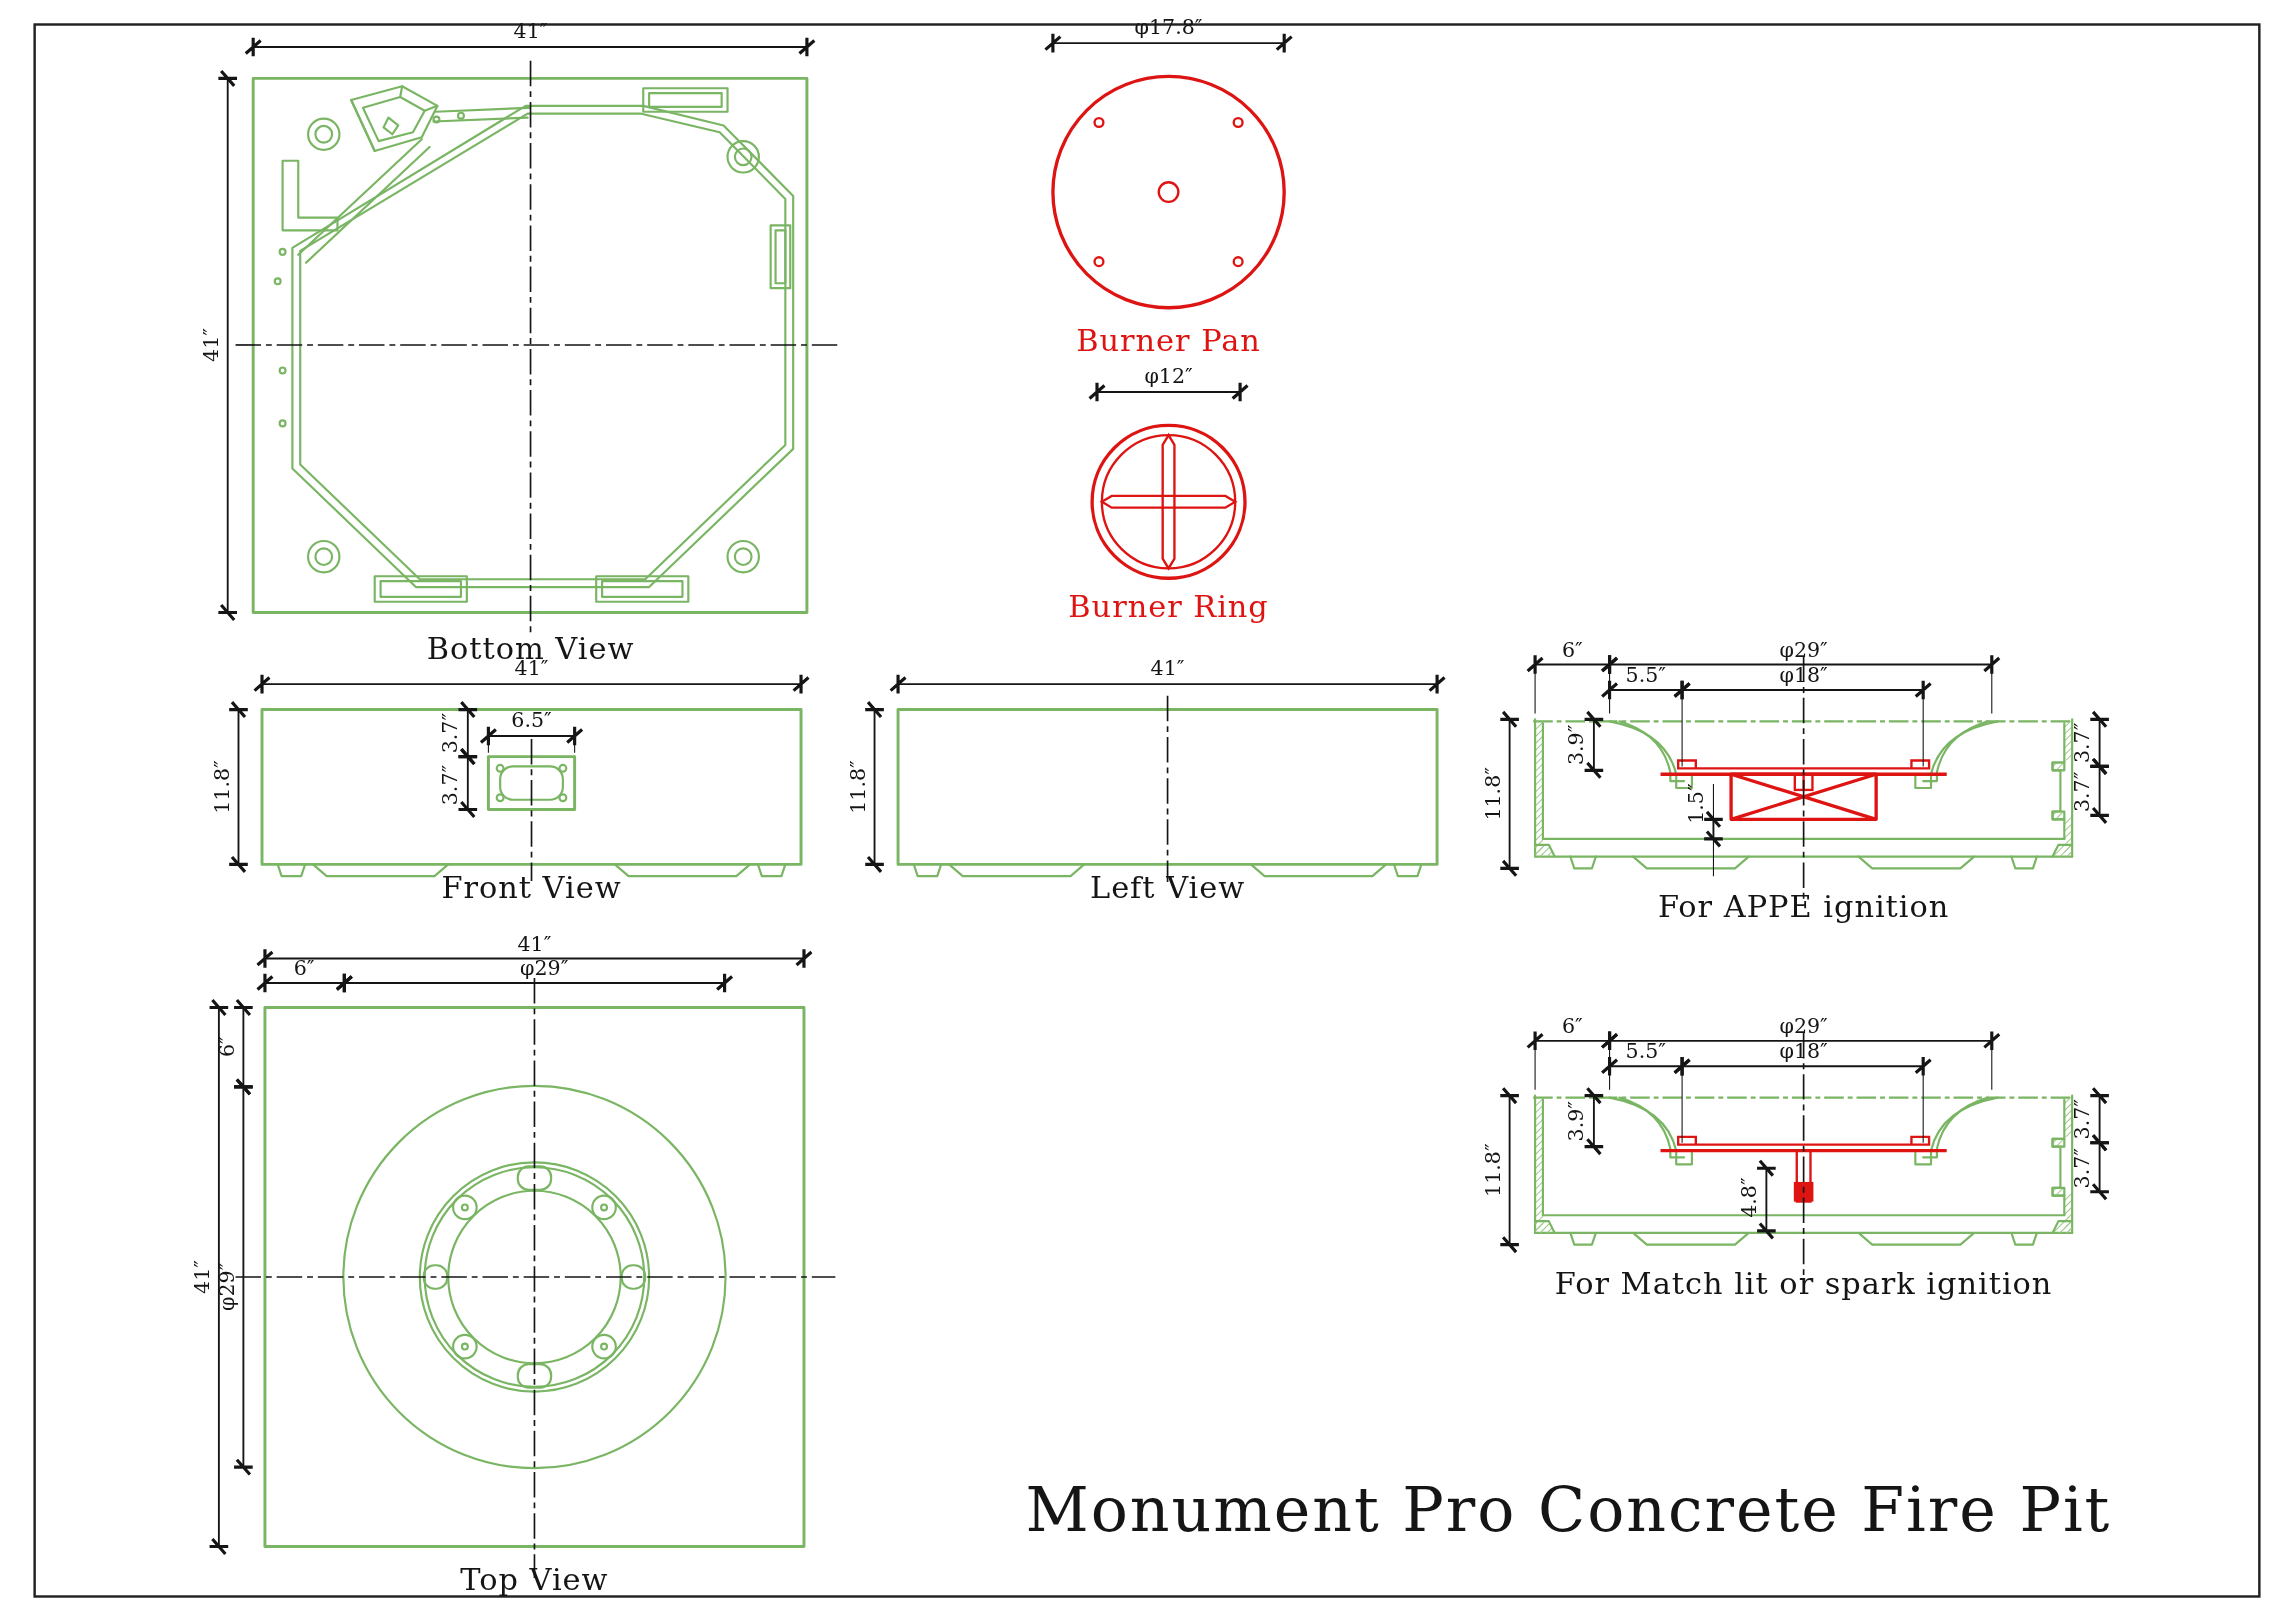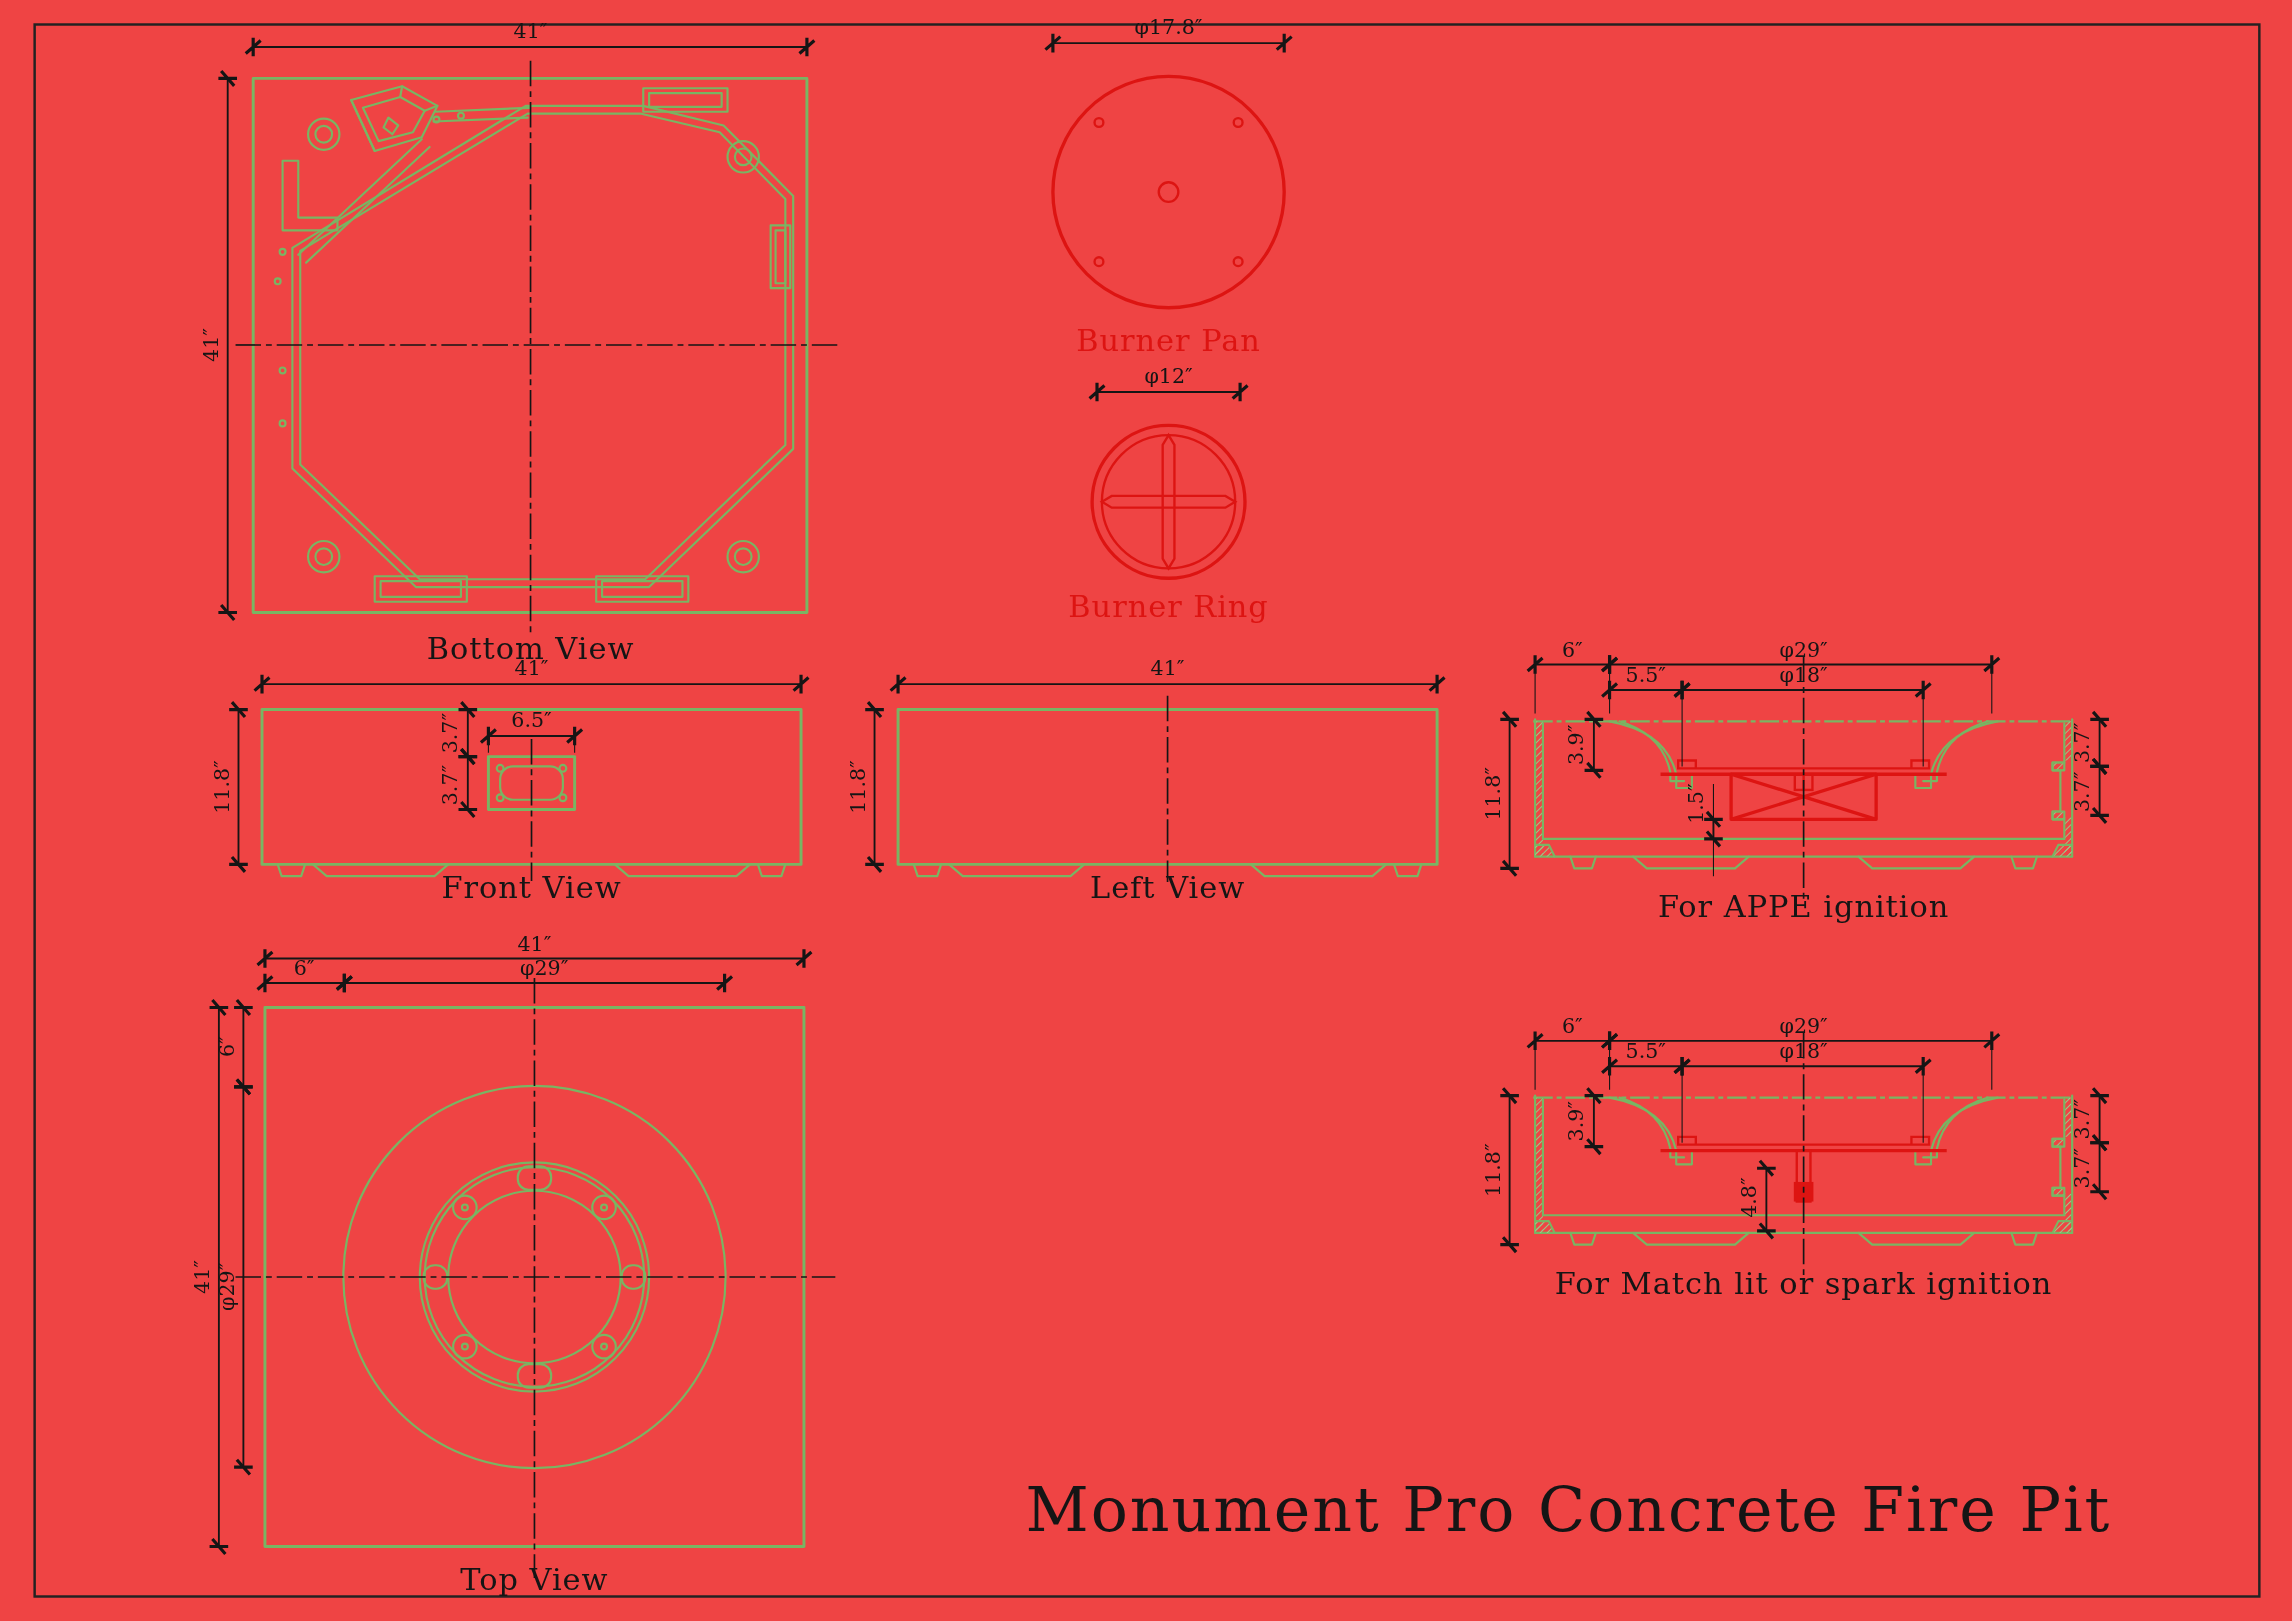--- a/index.html
+++ b/index.html
@@ -1,16 +1,16 @@
 <!DOCTYPE html>
 <html><head>
 <meta charset="utf-8">
 <style>
   html,body{margin:0;padding:0;background:#e8e8e8;}
-  .page{position:relative;width:2293px;height:1621px;background:#ef4444;overflow:hidden;}
+  .page{position:relative;width:2293px;height:1621px;background:#ffffff;overflow:hidden;}
   svg{position:absolute;left:0;top:0;}
   svg text{font-family:"DejaVu Serif","Liberation Serif",serif;fill:#151515;}
   .dt{font-size:21px;text-anchor:middle;}
   .vl{font-size:31px;text-anchor:middle;letter-spacing:1px;}
   .rl{fill:#dd1412;}
   .ttl{font-size:63px;text-anchor:middle;letter-spacing:2px;}
   .g{stroke:#79b563;fill:none;stroke-width:3;stroke-linejoin:round;stroke-linecap:round;}
   .g2{stroke:#79b563;fill:none;stroke-width:2.2;stroke-linejoin:round;stroke-linecap:round;}
   .r{stroke:#dd1412;fill:none;stroke-width:3.4;stroke-linejoin:round;}
   .r2{stroke:#dd1412;fill:none;stroke-width:2.4;}

